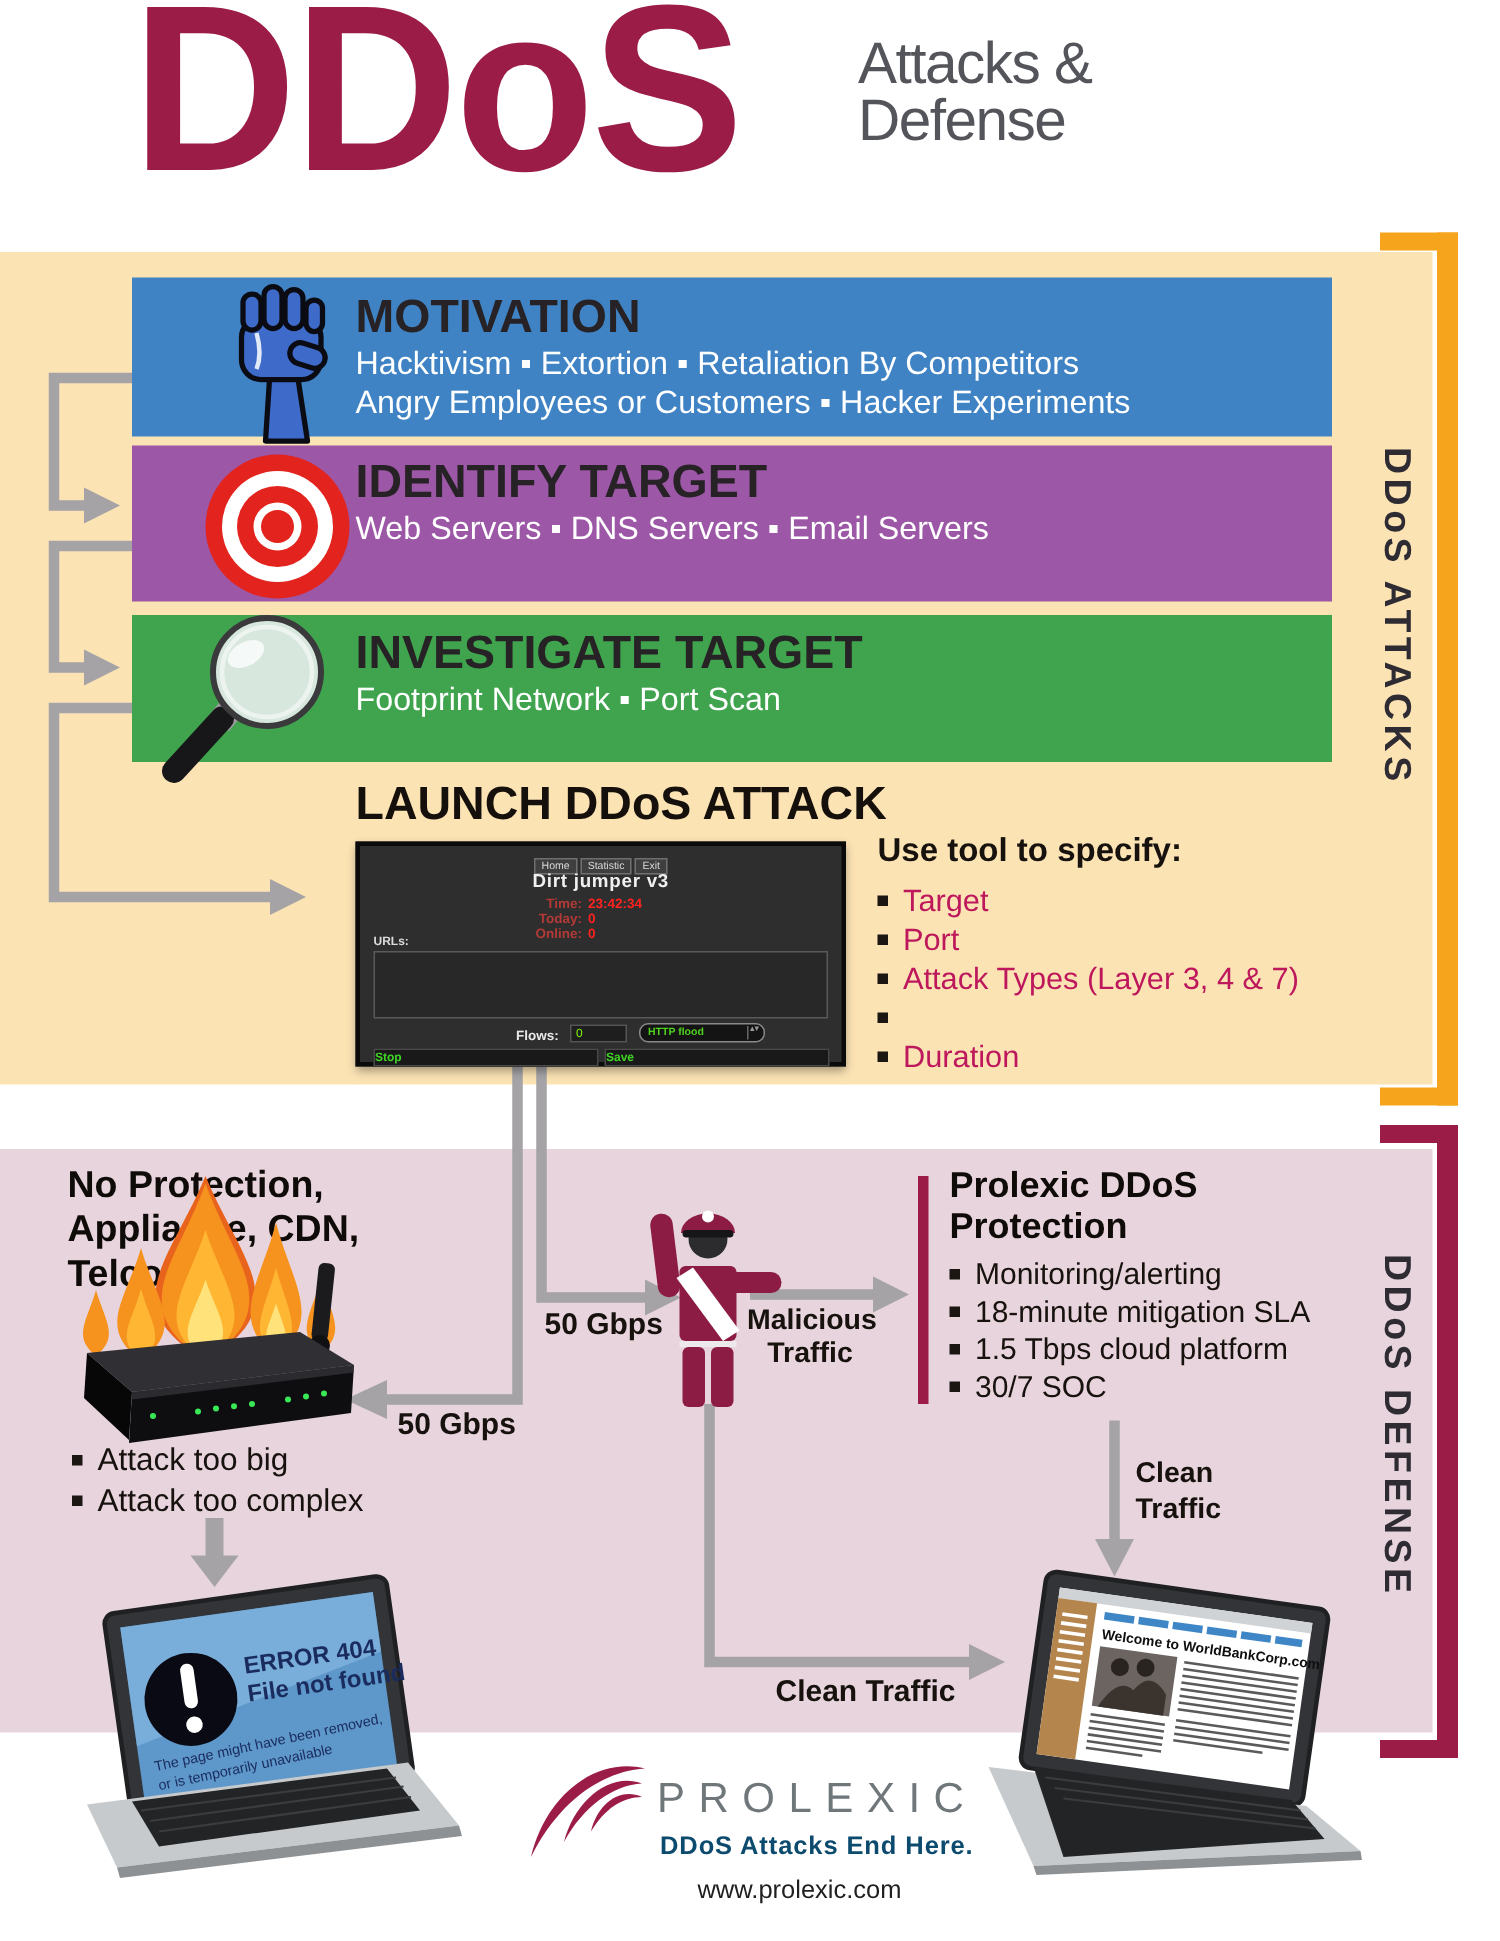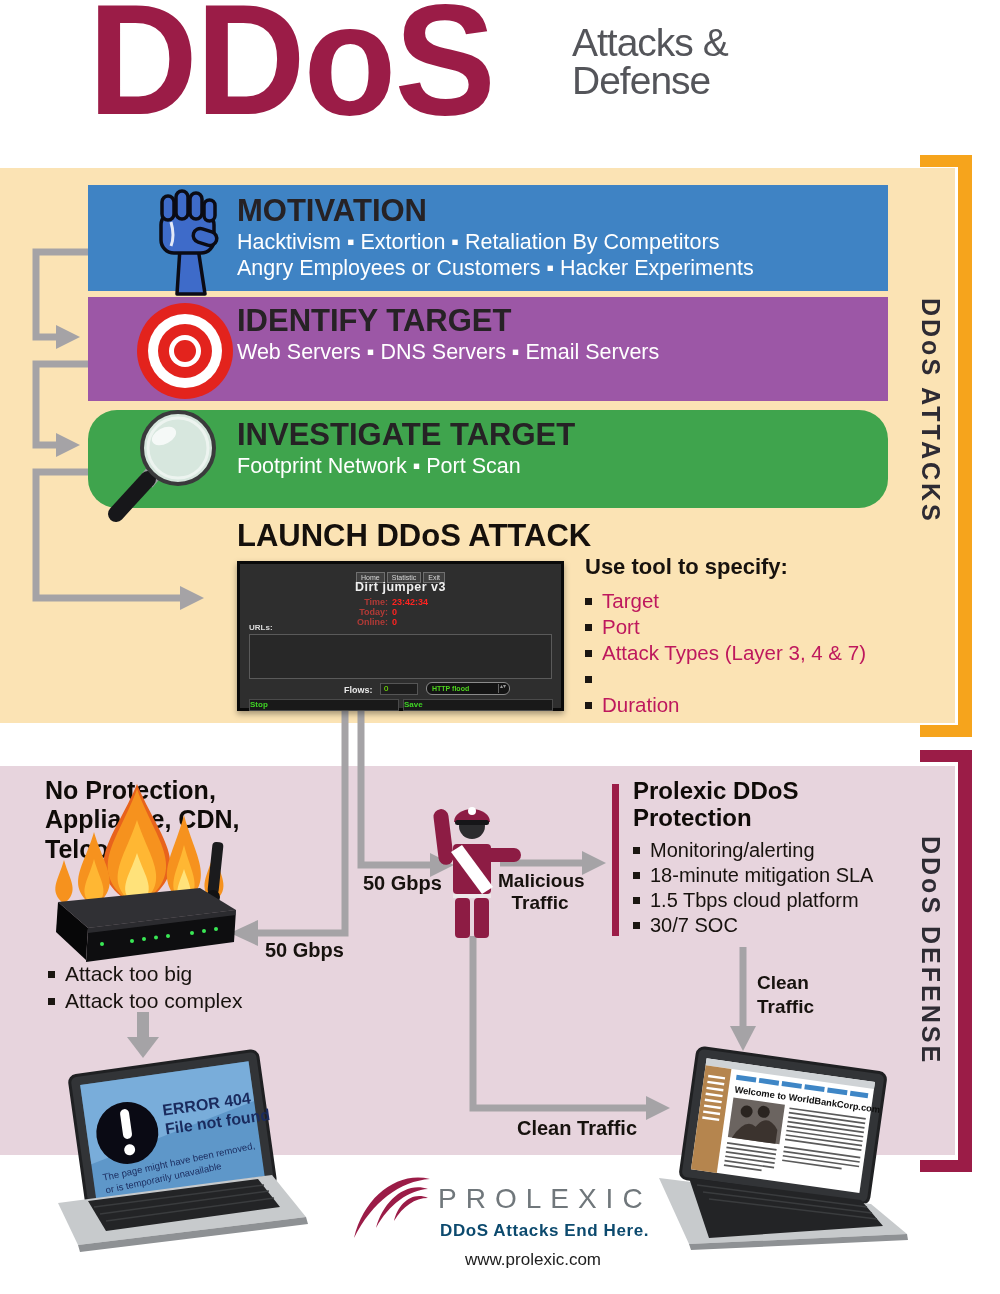--- a/index.html
+++ b/index.html
@@ -156,21 +156,21 @@
   </div>
 
   <svg class="abs" style="left:136px;top:302px;" width="98" height="98" viewBox="0 0 98 98">
     <circle cx="49" cy="49" r="48" fill="#E3231D"></circle>
     <circle cx="49" cy="49" r="37" fill="#ffffff"></circle>
     <circle cx="49" cy="49" r="27" fill="#E3231D"></circle>
     <circle cx="49" cy="49" r="16" fill="#ffffff"></circle>
     <circle cx="49" cy="49" r="11" fill="#E3231D"></circle>
   </svg>
 
-  <div class="abs banner" style="top:410px;height:98px;background:#3FA44D;border-radius:29px;">
+  <div class="abs banner" style="top:410px;height:98px;background:#3FA44D;">
     <div class="banner-title" style="top:7px;">INVESTIGATE TARGET</div>
     <div class="banner-line" style="top:44px;">Footprint Network ▪ Port Scan</div>
   </div>
 
   <svg class="abs" style="left:96px;top:400px;" width="130" height="130" viewBox="0 0 130 130">
     <line x1="60" y1="70" x2="50" y2="82" stroke="#9a9a9f" stroke-width="17"></line>
     <line x1="52" y1="79" x2="20" y2="114" stroke="#17171A" stroke-width="16" stroke-linecap="round"></line>
     <circle cx="82" cy="48" r="36" fill="#D7E7DE" stroke="#3A3A3C" stroke-width="4"></circle>
     <circle cx="82" cy="48" r="30" fill="none" stroke="#ffffff" stroke-width="3" opacity=".55"></circle>
     <ellipse cx="68" cy="36" rx="13" ry="8" fill="#ffffff" opacity=".75" transform="rotate(-28 68 36)"></ellipse>

